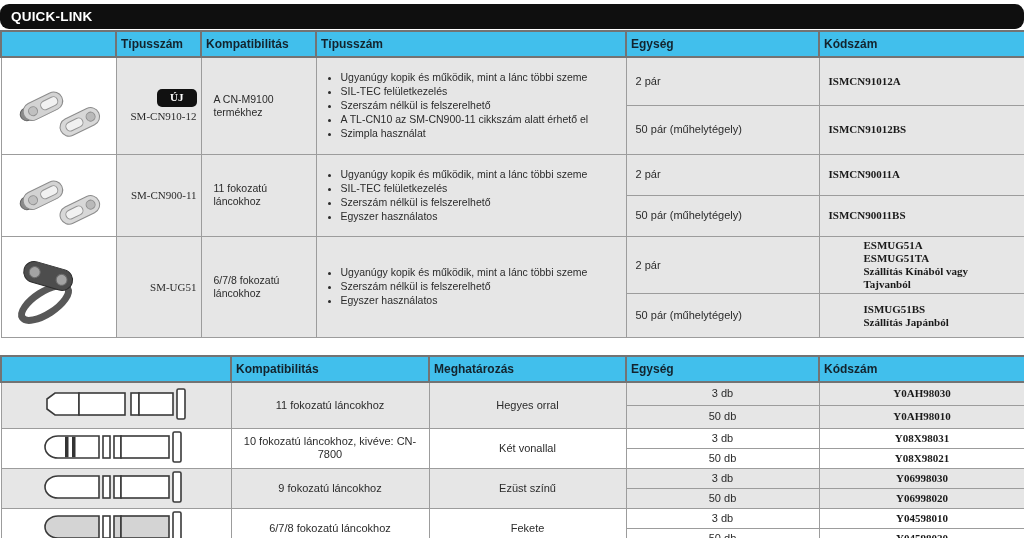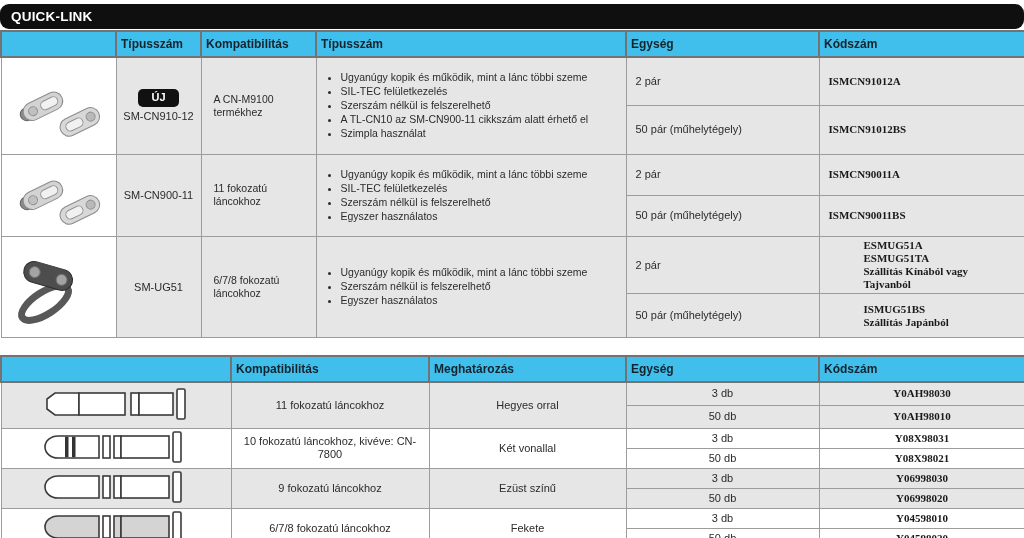--- a/index.html
+++ b/index.html
@@ -44,21 +44,21 @@
     padding: 2px 9px;
     line-height: 13px;
   }
   
   .t1 td { background: #e6e6e6; }
   .t1 td.photo-cell { background: #ffffff; padding: 1px; text-align: center; }
   
   .t2 td { background: #ffffff; text-align: center; }
   .t2 tr.alt td { background: #e6e6e6; }
   .t2 td.icon-cell { text-align: center; padding: 1px; }
-  .type-cell { text-align: center; padding: 2px 4px; }
+  .type-cell { text-align: right; padding: 2px 4px; font-family: Liberation Serif, serif; }
   .badge {
     display: inline-block;
     background: #111111; color: #ffffff;
     font-weight: bold; font-size: 11px;
     padding: 2px 13px 3px;
     border-radius: 5px;
     margin-bottom: 3px;
   }
   .compat-cell { font-size: 10.5px; padding: 2px 12px; }
   .notes-cell ul { margin: 11px 0; padding-left: 15px; }

